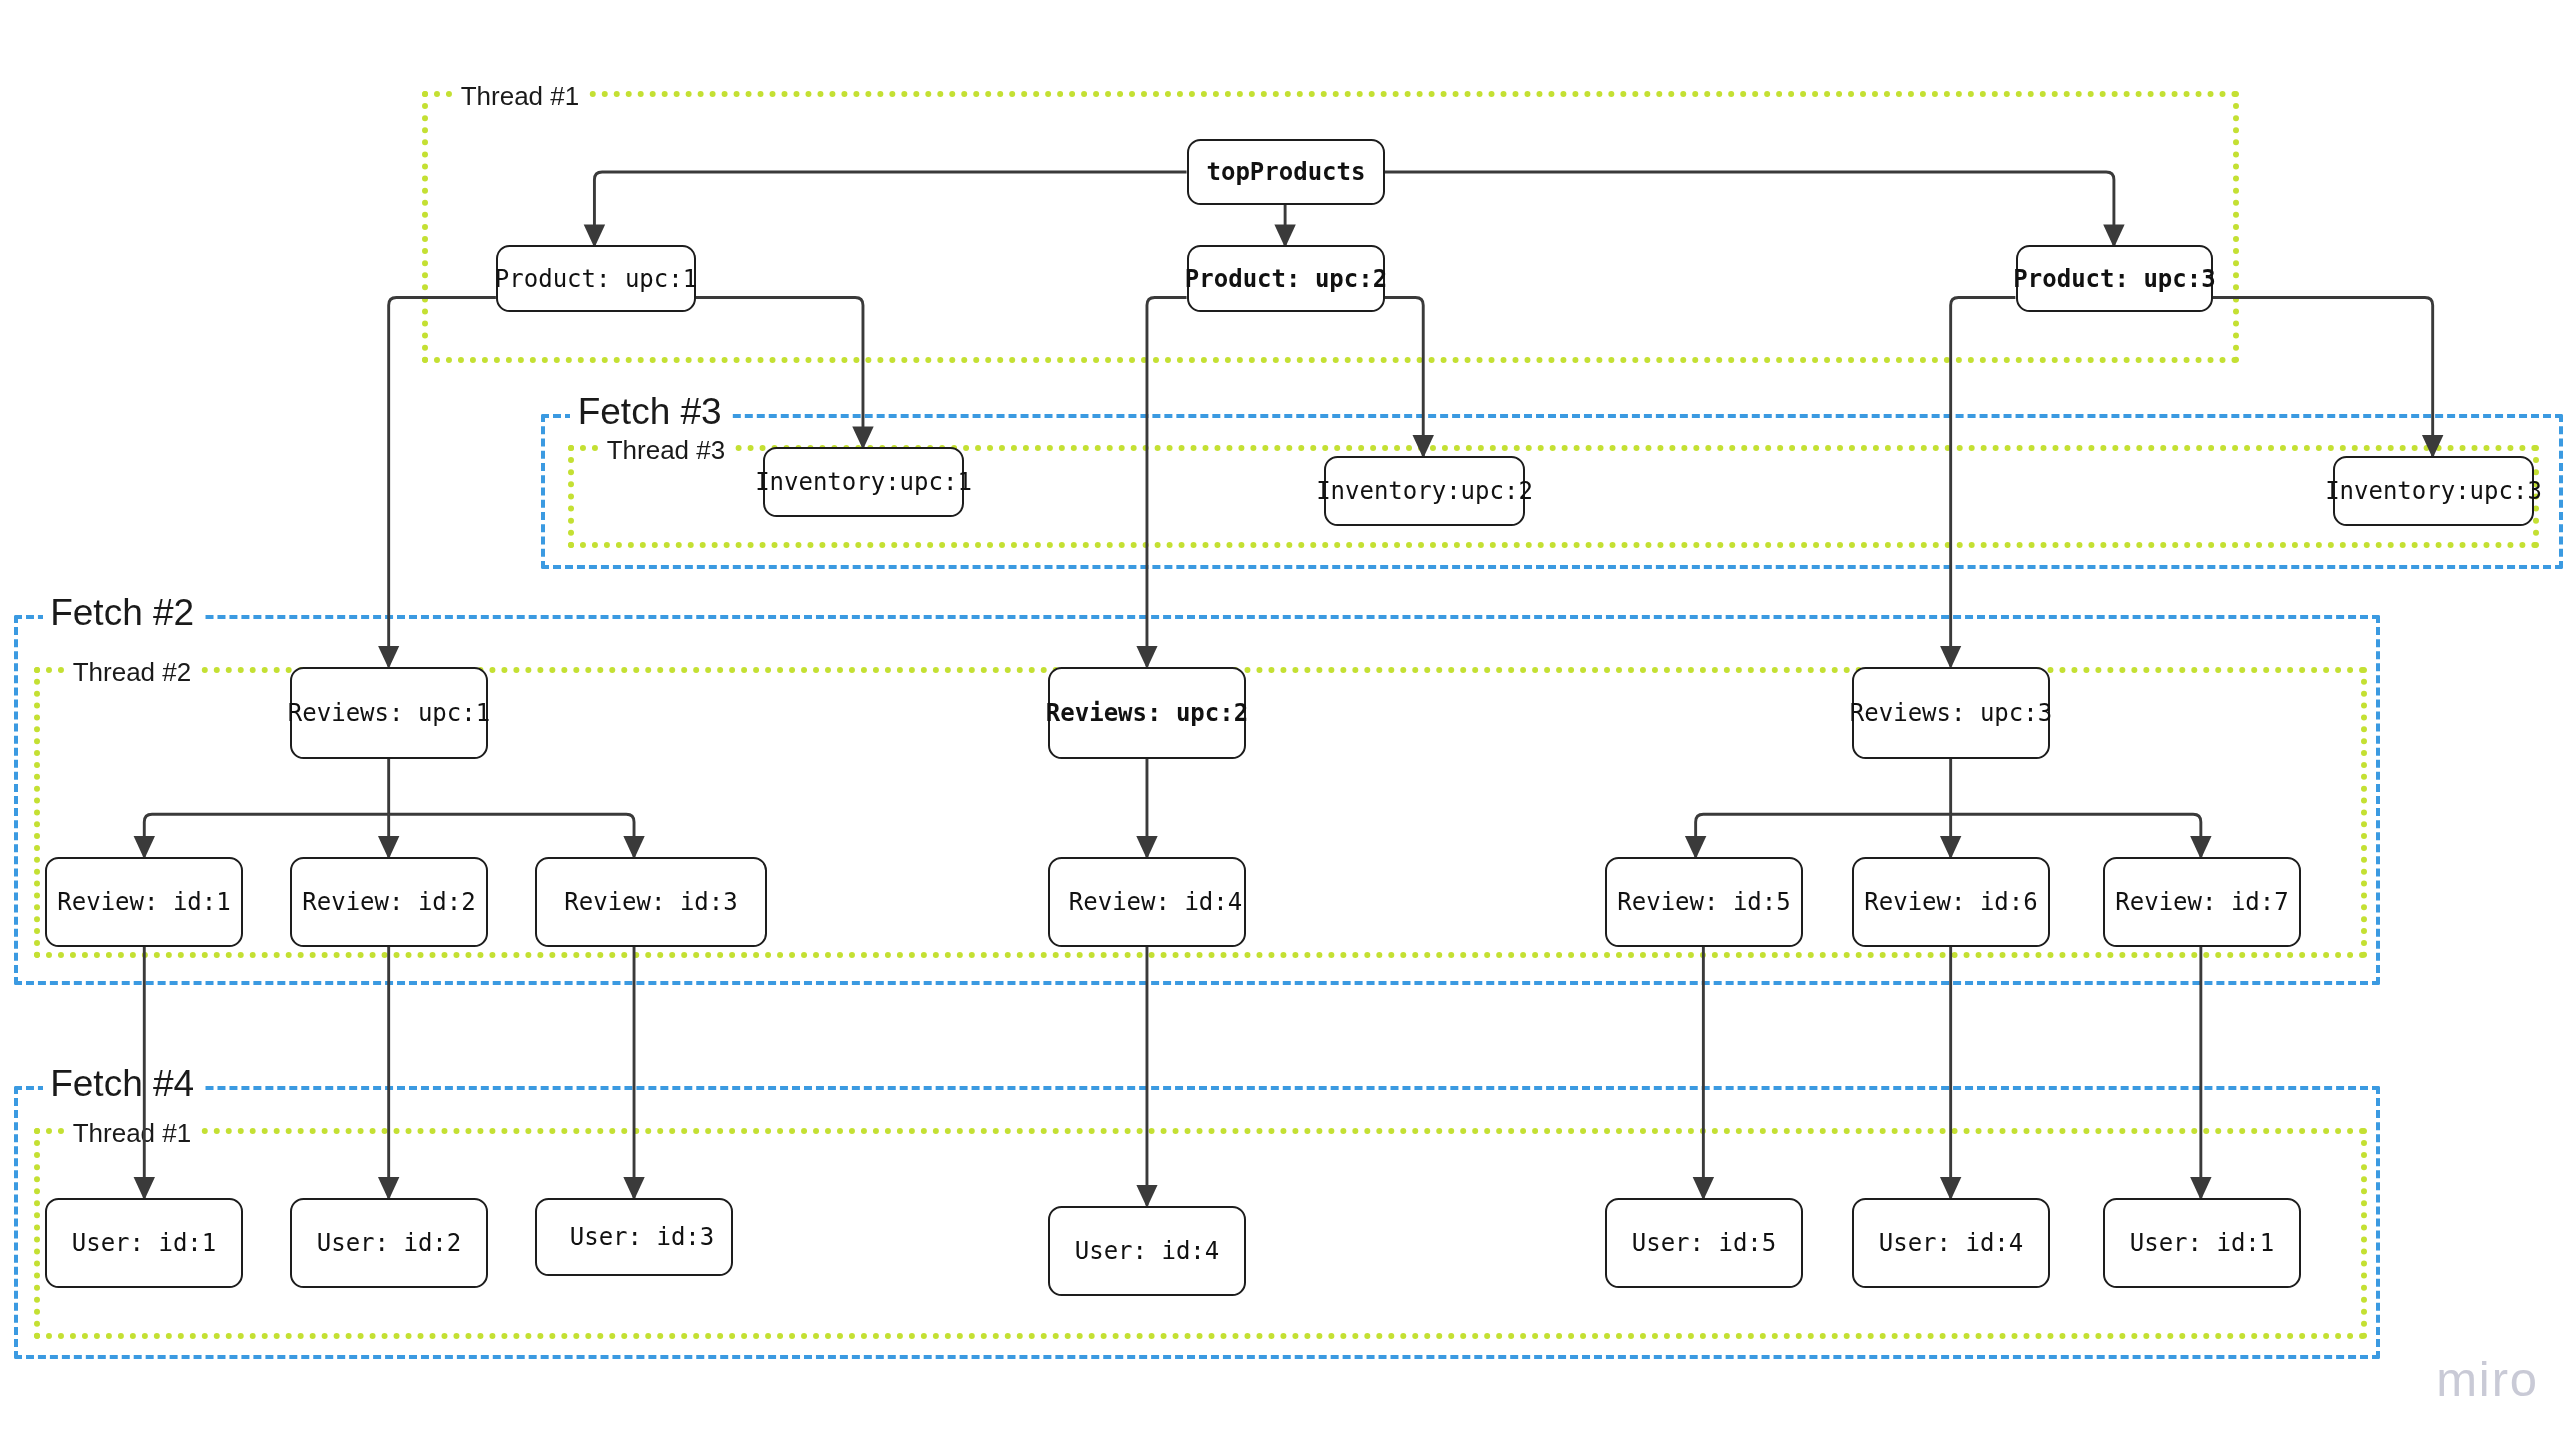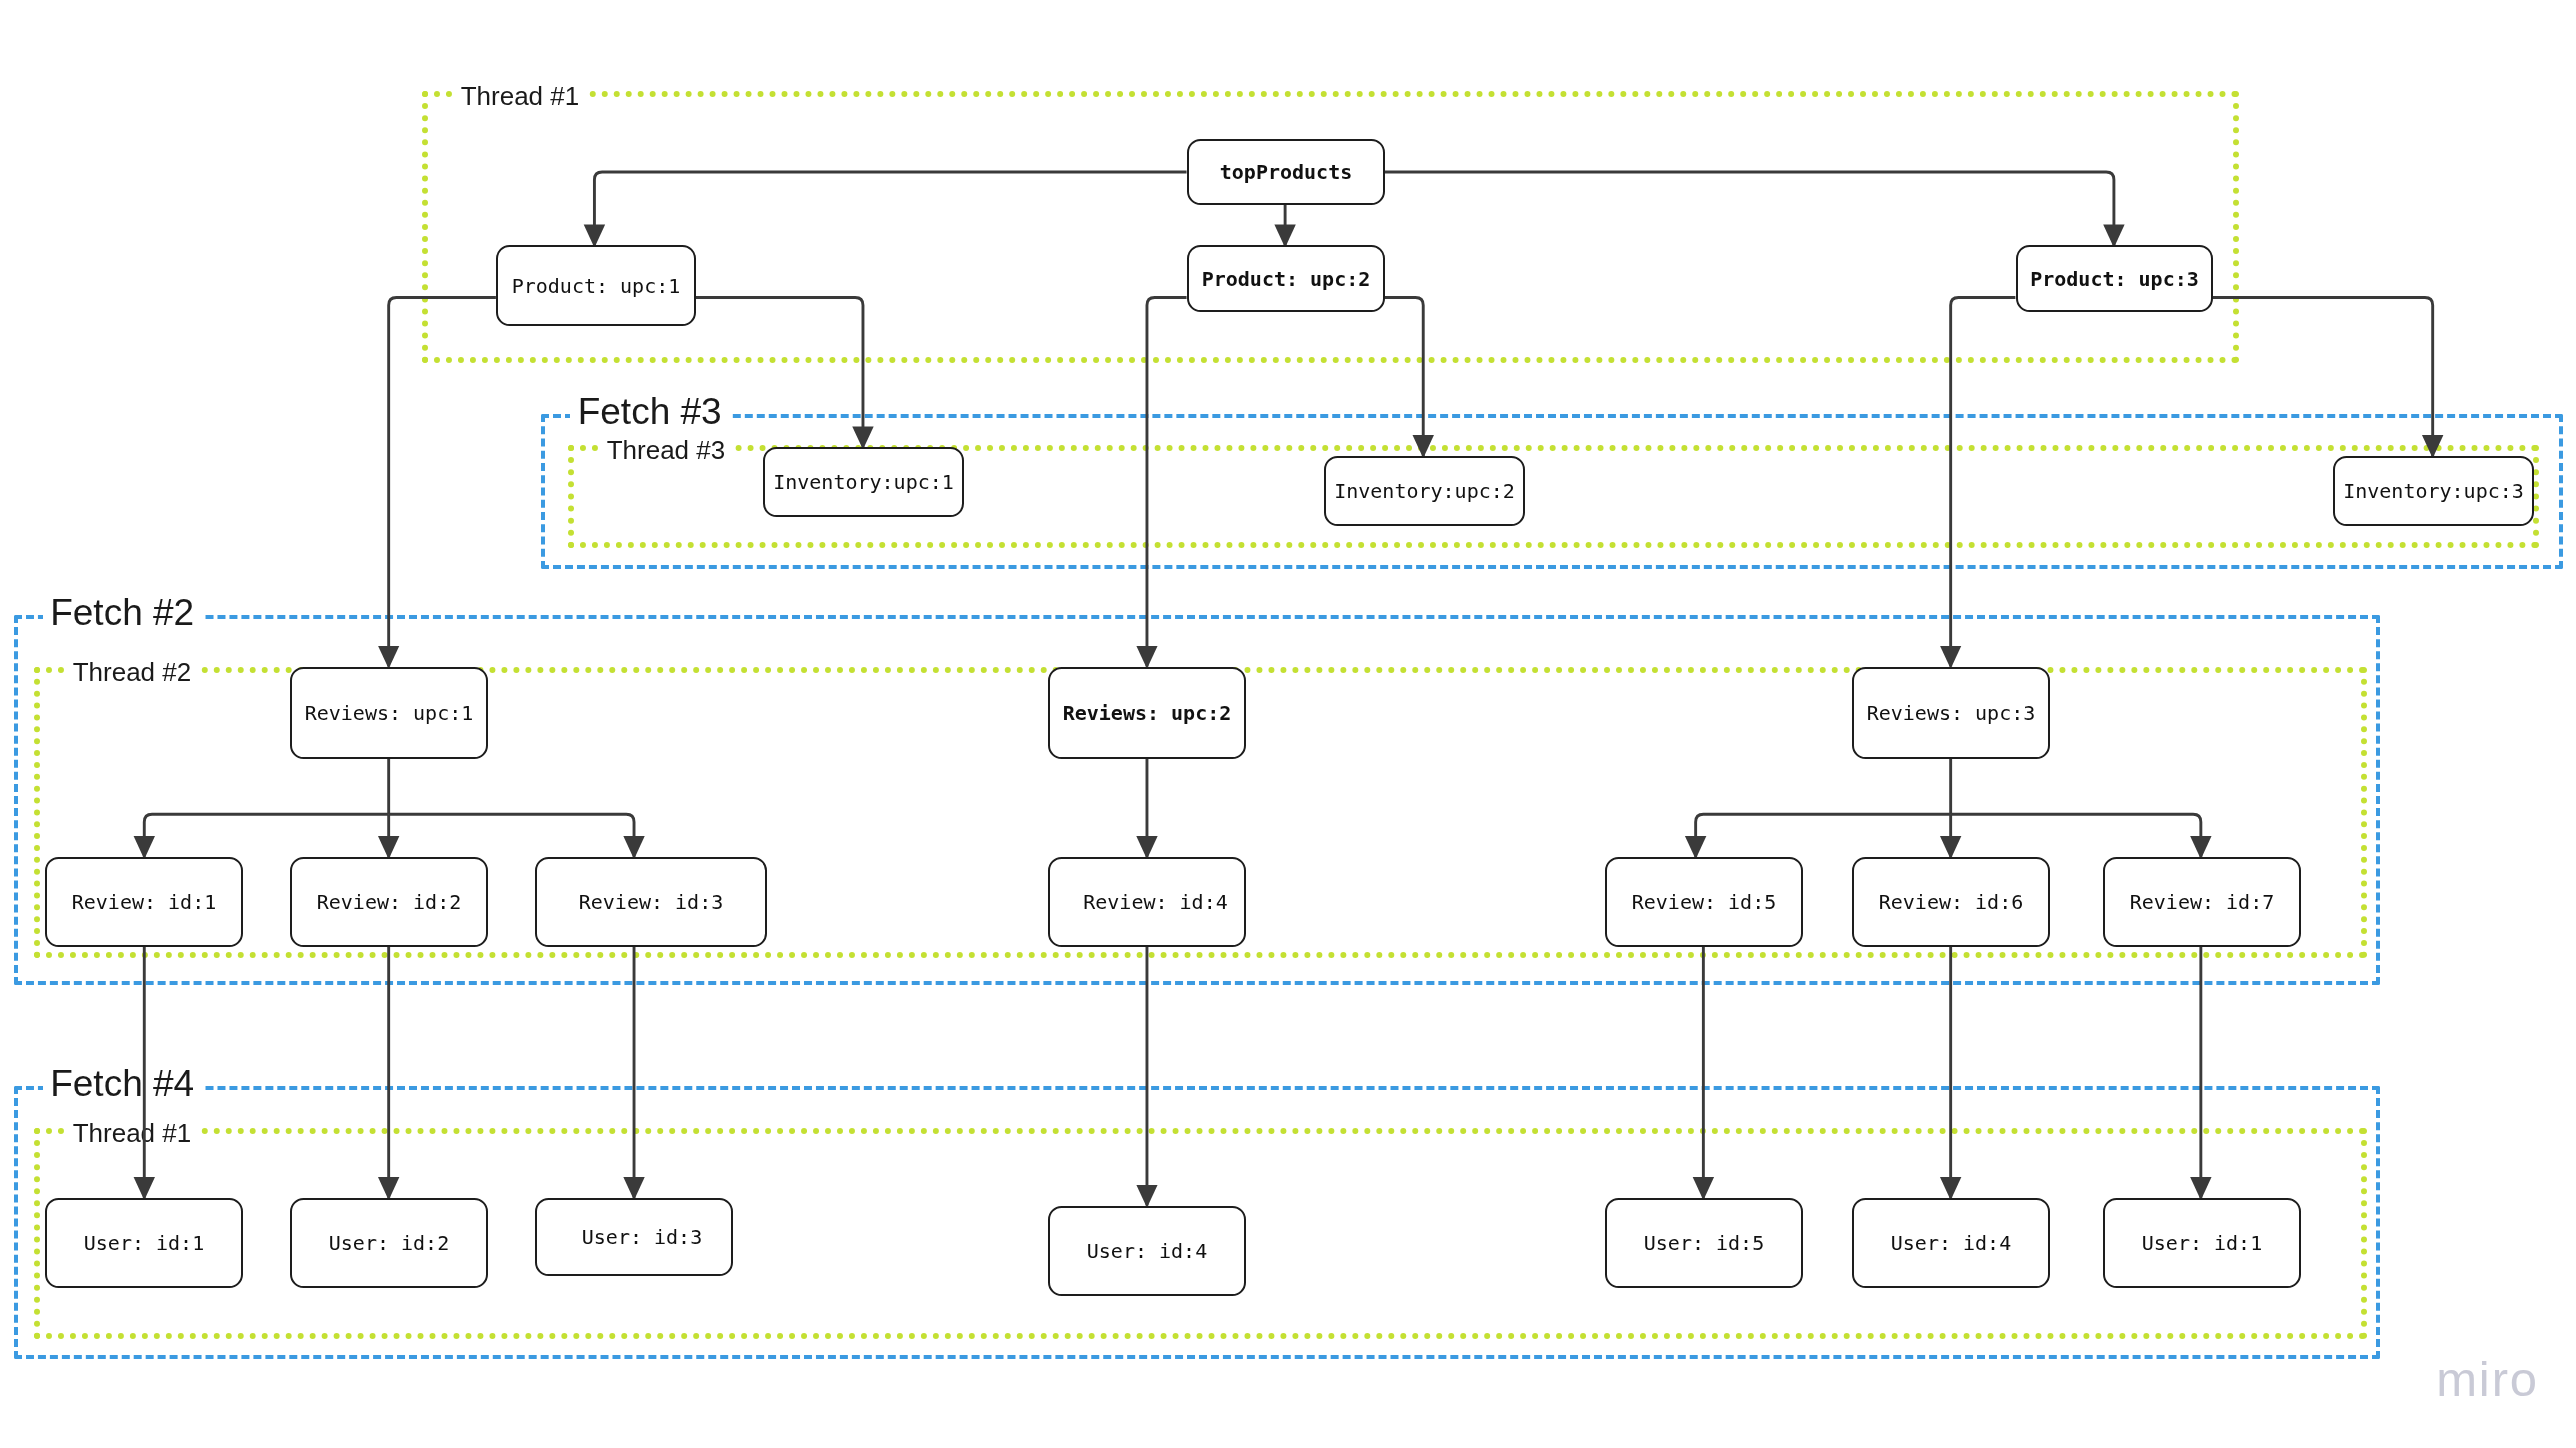--- a/index.html
+++ b/index.html
@@ -61,21 +61,21 @@
   .node {
     position: absolute;
     box-sizing: border-box;
     background: #ffffff;
     border: 2.9px solid #1d1d1d;
     border-radius: 13.5px;
     display: flex;
     align-items: center;
     justify-content: center;
     font-family: "DejaVu Sans Mono", "Liberation Mono", monospace;
-    font-size: 20px;
+    font-size: 24px;
     color: #111111;
     letter-spacing: 0px;
     z-index: 5;
     white-space: nowrap;
   }
   .node.bold {
     font-weight: bold;
   }
 
   
@@ -174,21 +174,21 @@
 
   <div class="group fetch" style="left:13.5px; top:1086px; width:2366px; height:273px;">
     <span class="group-label label-fetch">Fetch #4</span>
   </div>
   <div class="group thread" style="left:34px; top:1128px; width:2333px; height:211px;">
     <span class="group-label label-thread">Thread #1</span>
   </div>
 
   <div class="node bold" style="left:1187px; top:139px; width:198px; height:66px;">topProducts</div>
 
-  <div class="node" style="left:496px; top:245px; width:200px; height:81px;">Product: upc:1</div>
+  <div class="node" style="left:496px; top:245px; width:200px; height:67px;">Product: upc:1</div>
   <div class="node bold" style="left:1187px; top:245px; width:198px; height:67px;">Product: upc:2</div>
   <div class="node bold" style="left:2016px; top:245px; width:197px; height:67px;">Product: upc:3</div>
 
   <div class="node" style="left:763px; top:447px; width:201px; height:70px;">Inventory:upc:1</div>
   <div class="node" style="left:1324px; top:456px; width:201px; height:70px;">Inventory:upc:2</div>
   <div class="node" style="left:2333px; top:456px; width:201px; height:70px;">Inventory:upc:3</div>
 
   <div class="node" style="left:290px; top:667px; width:198px; height:92px;">Reviews: upc:1</div>
   <div class="node" style="left:1048px; top:667px; width:198px; height:92px;font-weight:bold;">Reviews: upc:2</div>
   <div class="node" style="left:1852px; top:667px; width:198px; height:92px;">Reviews: upc:3</div>

